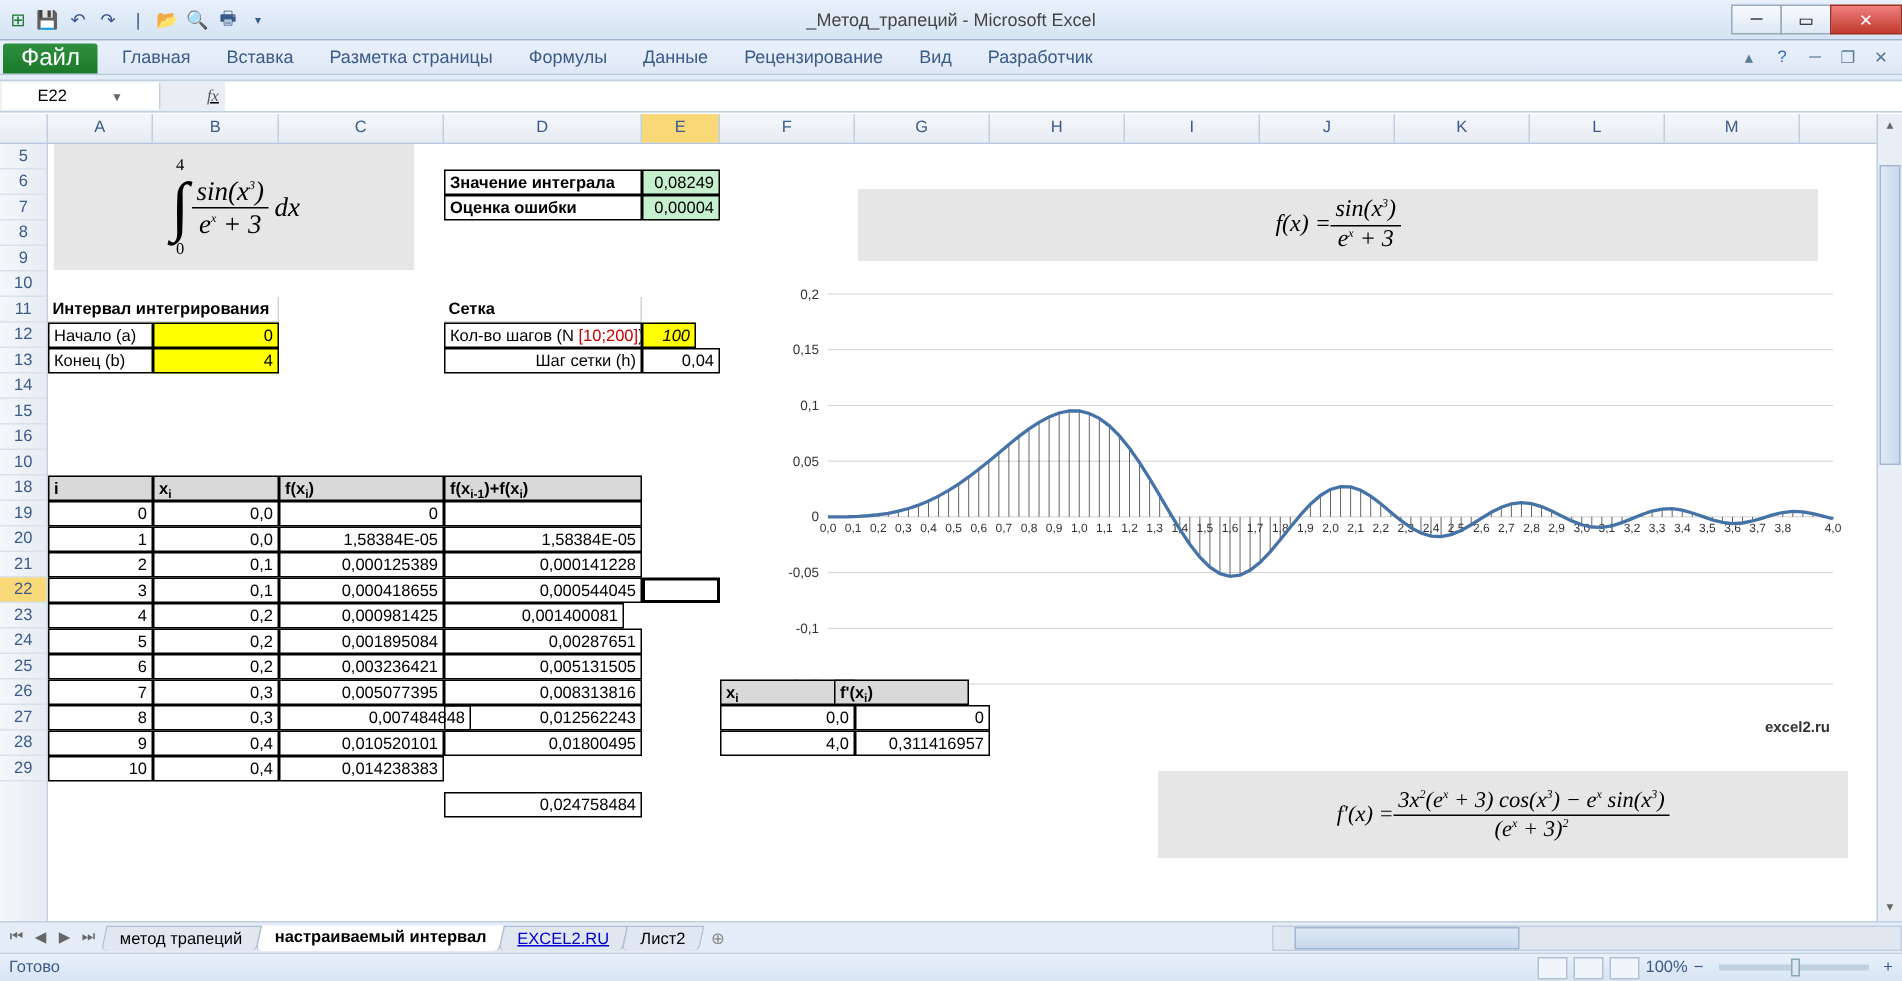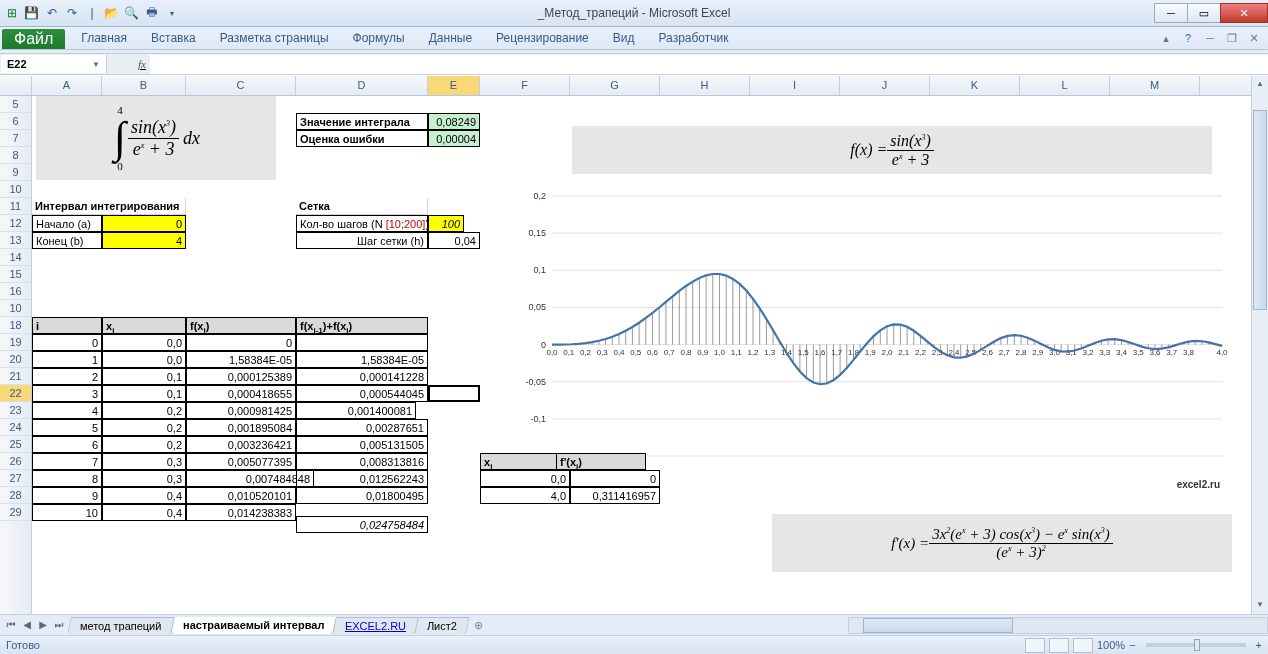--- a/index.html
+++ b/index.html
@@ -19,21 +19,21 @@
 .filebtn { background: linear-gradient(#2f8f3f,#1a7a2a); color: #fff; padding: 3px 12px; font-size: 16px; display: flex; align-items: center; border-radius: 2px 2px 0 0; margin-top: 2px; margin-right: 4px; }
 .rtab { padding: 4px 12px; color: #3a5a8a; font-size: 12px; cursor: default; }
 .ribbon-right { margin-left: auto; display: flex; align-items: center; gap: 6px; padding-right: 6px; color: #5a7a9a; }
 .ribbon-right .ic { width: 16px; height: 16px; display: inline-flex; align-items: center; justify-content: center; }
 
 
 .collapse { height: 4px; background: #e4edf7; border-bottom: 1px solid #c0d0e0; }
 
 
 .fbar { height: 21px; background: #e9eef5; border-bottom: 1px solid #c0d0e0; display: flex; align-items: stretch; }
-.namebox { width: 106px; border-right: 1px solid #c0d0e0; display: flex; align-items: center; padding: 0 6px; background: #fff; margin: 1px; font-size: 11px; font-weight: bold; }
+.namebox { width: 106px; border-right: 1px solid #c0d0e0; display: flex; align-items: center; padding: 0 24px; background: #fff; margin: 1px; font-size: 11px; }
 .namebox .dd { margin-left: auto; color: #666; font-size: 8px; }
 .fxarea { display: flex; align-items: center; flex: 1; text-decoration: underline; }
 .fxbtn { width: 26px; text-align: center; color: #777; }
 .fxlabel { font-style: italic; font-family: "Cambria Math", serif; color: #555; padding: 0 4px; }
 .fxinput { flex: 1; background: #fff; height: 19px; border: 1px solid #fff; }
 
 
 .grid-wrap { position: absolute; top: 76px; left: 0; right: 0; bottom: 40px; background: #fff; display: flex; flex-direction: column; }
 .colhead { height: 20px; display: flex; background: linear-gradient(#f5f7fa,#e6ecf3); border-bottom: 1px solid #b8c8dc; }
 .corner { width: 32px; border-right: 1px solid #c0d0e0; }
@@ -446,21 +446,21 @@
         <div class="cell bordered right" style="left: 70px; top: 374px; width: 84px;">0,3</div>
         <div class="cell bordered right" style="left: 154px; top: 374px; width: 128px;">0,007484848</div>
         <div class="cell bordered right" style="left: 264px; top: 374px; width: 132px;">0,012562243</div>
         <div class="cell bordered right" style="left: 0px; top: 391px; width: 70px;">9</div>
         <div class="cell bordered right" style="left: 70px; top: 391px; width: 84px;">0,4</div>
         <div class="cell bordered right" style="left: 154px; top: 391px; width: 110px;">0,010520101</div>
         <div class="cell bordered right" style="left: 264px; top: 391px; width: 132px;">0,01800495</div>
         <div class="cell bordered right" style="left: 0px; top: 408px; width: 70px;">10</div>
         <div class="cell bordered right" style="left: 70px; top: 408px; width: 84px;">0,4</div>
         <div class="cell bordered right" style="left: 154px; top: 408px; width: 110px;">0,014238383</div>
-        <div class="cell bordered right" style="left: 264px; top: 420px; width: 132px; font-style: italic;">0,024758484</div>
+        <div class="cell bordered right" style="left: 264px; top: 432px; width: 132px;">0,024758484</div>
         <div class="cell hdr" style="left: 448px; top: 357px; width: 90px;">x<sub>i</sub></div>
         <div class="cell hdr" style="left: 524px; top: 357px; width: 90px;">f'(x<sub>i</sub>)</div>
         <div class="cell bordered right" style="left: 448px; top: 374px; width: 90px;">0,0</div>
         <div class="cell bordered right" style="left: 538px; top: 374px; width: 90px;">0</div>
         <div class="cell bordered right" style="left: 448px; top: 391px; width: 90px;">4,0</div>
         <div class="cell bordered right" style="left: 538px; top: 391px; width: 90px;">0,311416957</div>
       </div>
   </div>
 </div>
 

